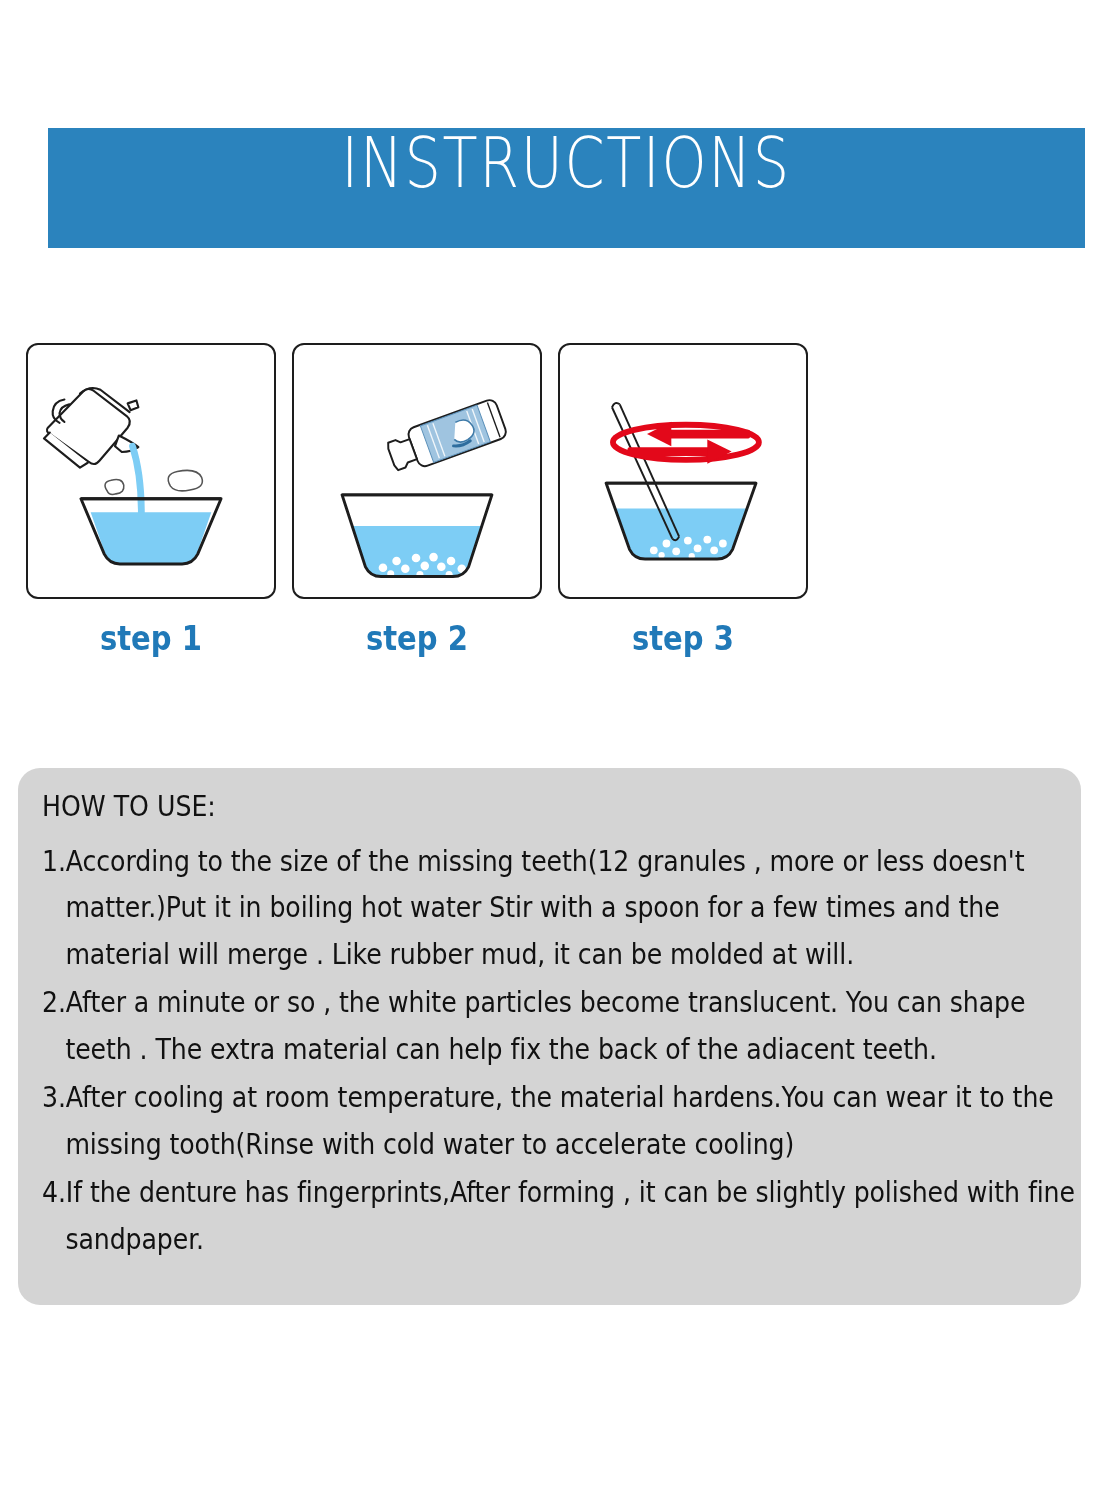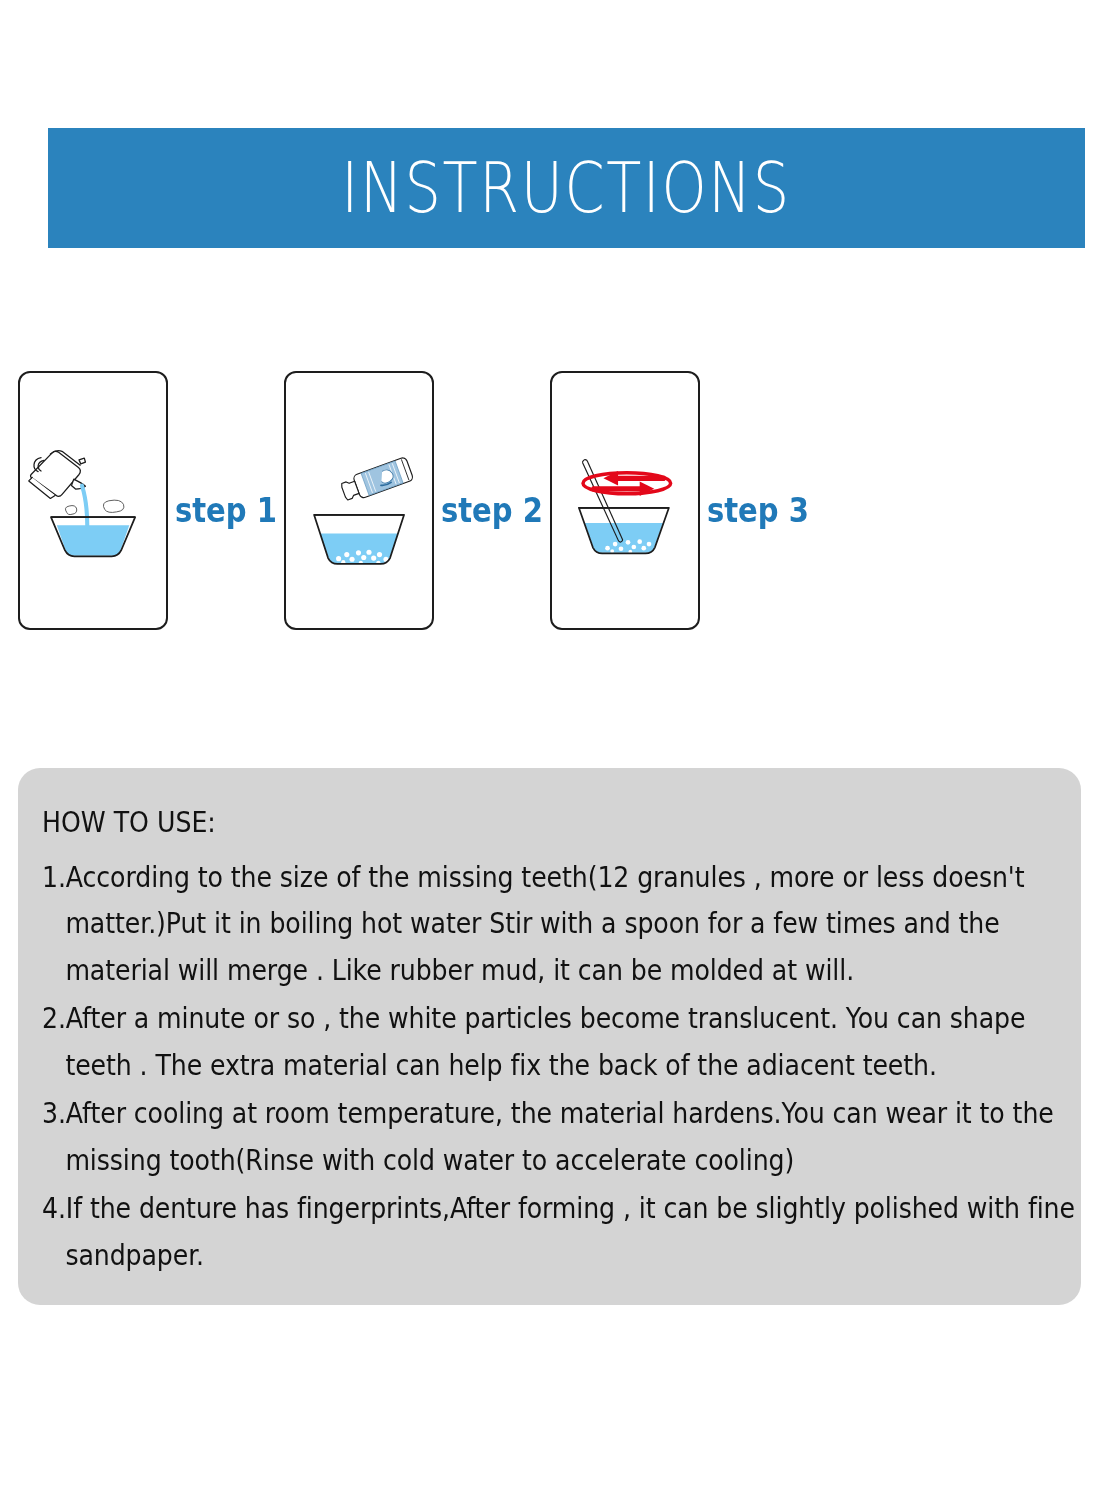--- a/index.html
+++ b/index.html
@@ -18,21 +18,21 @@
 
   
   #header-banner {
     position: absolute;
     left: 48px;
     top: 128px;
     width: 1037px;
     height: 120px;
     background: #2b83bd;
     display: flex;
-    align-items: center;
+    align-items: flex-start;
     justify-content: center;
   }
   #header-title {
     color: #ffffff;
     font-family: "DejaVu Sans", sans-serif;
     font-size: 70px;
     font-weight: 300;
     letter-spacing: 2px;
     transform: scaleX(0.82);
     transform-origin: center;
@@ -46,21 +46,21 @@
     left: 18px;
     top: 343px;
     width: 1064px;
     height: 315px;
     display: flex;
     gap: 0px;
   }
   .step-cell {
     width: 266px;
     display: flex;
-    flex-direction: row;
+    flex-direction: column;
     align-items: center;
     text-align: right;
   }
   .step-box {
     width: 250px;
     height: 259px;
     box-sizing: border-box;
     border: 2px solid #1d1d1d;
     border-radius: 12px;
     background: #ffffff;
@@ -86,21 +86,21 @@
   
   #howto-panel {
     position: absolute;
     left: 18px;
     top: 768px;
     width: 1063px;
     height: 537px;
     box-sizing: border-box;
     background: #d4d4d4;
     border-radius: 22px;
-    padding: 32px 16px 10px 16px;
+    padding: 16px 16px 10px 16px;
   }
   #howto-heading {
     font-family: "DejaVu Sans", sans-serif;
     font-size: 28px;
     font-weight: 400;
     color: #111111;
     transform: scaleX(0.90);
     transform-origin: left center;
     white-space: nowrap;
     margin: 6px 0 16px 8px;

